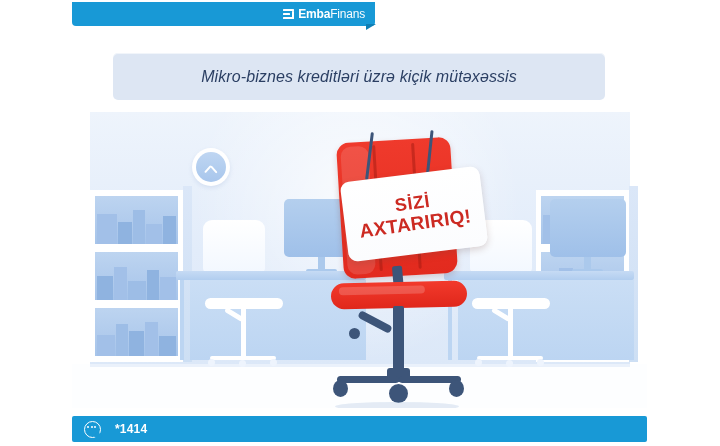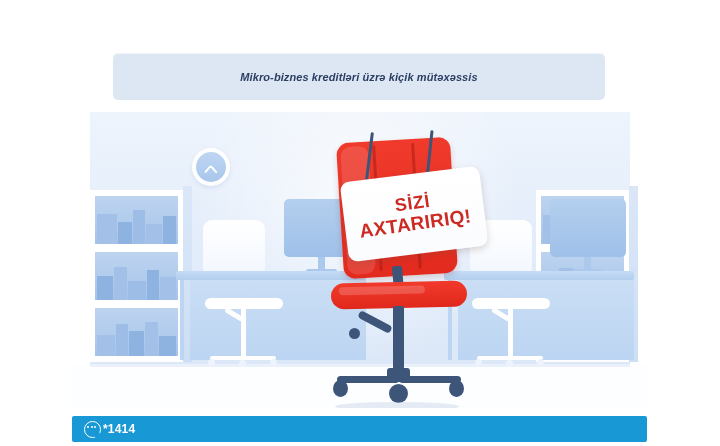--- a/index.html
+++ b/index.html
@@ -41,23 +41,23 @@
 
   
   .title-banner{
     position:absolute;left:113px;top:53px;width:492px;height:47px;
     background:#dde6f3;
     border-radius:5px;
     display:flex;align-items:center;justify-content:center;
     box-shadow:0 1px 0 rgba(255,255,255,.6) inset;
   }
   .title-text{
-    font-size:11px;
+    font-size:16px;
     font-style:italic;
-    font-weight:bold;
+    font-weight:normal;
     color:#2b3f63;
     letter-spacing:.1px;
     white-space:nowrap;
   }
 
   
   .illu{
     position:absolute;left:72px;top:112px;width:575px;height:296px;
     overflow:hidden;
   }
@@ -246,21 +246,21 @@
   .string.s1{left:24px;top:-42px;height:48px;transform:rotate(7deg);}
   .string.s2{left:84px;top:-44px;height:50px;transform:rotate(6deg);}
 
   
   .footer{
     position:absolute;left:72px;top:416px;width:575px;height:26px;
     background:#1899d6;border-radius:2px;
     display:flex;align-items:center;
   }
   .footer-left{
-    position:absolute;left:12px;display:flex;align-items:center;gap:2px;
+    position:absolute;left:12px;display:flex;align-items:center;gap:14px;
   }
   .call-icon{
     position:relative;width:15px;height:15px;border-radius:50%;
     border:1.6px solid #ffffff;flex:none;
   }
   .call-icon .dot{
     position:absolute;top:4.2px;width:2px;height:2px;border-radius:50%;background:#ffffff;
   }
   .call-icon .dot.d1{left:2.4px;}
   .call-icon .dot.d2{left:5.6px;}
@@ -272,20 +272,33 @@
   .footer-num{font-size:12px;font-weight:bold;color:#ffffff;letter-spacing:.2px;}
   .footer-site{
     position:absolute;right:14px;font-size:12.5px;font-weight:bold;color:#ffffff;letter-spacing:.1px;
   }
 </style>
 </head>
 <body>
 
 <div id="page">
 
+  <div class="topbar">
+    <div class="topbar-inner">
+      <span class="logo-mark">
+        <i></i>
+          <i></i>
+          <i></i>
+          <b></b>
+      </span>
+      <span class="logo-text">
+        <span class="b1">Emba</span><span class="b2">Finans</span>
+      </span>
+    </div>
+  </div>
 
   <div class="title-banner">
     <div class="title-text">Mikro-biznes kreditləri üzrə kiçik mütəxəssis</div>
   </div>
 
   <div class="illu">
     <div class="wall"></div>
     <div class="wall-glow"></div>
     <div class="floor"></div>
     <div class="floor-line"></div>

